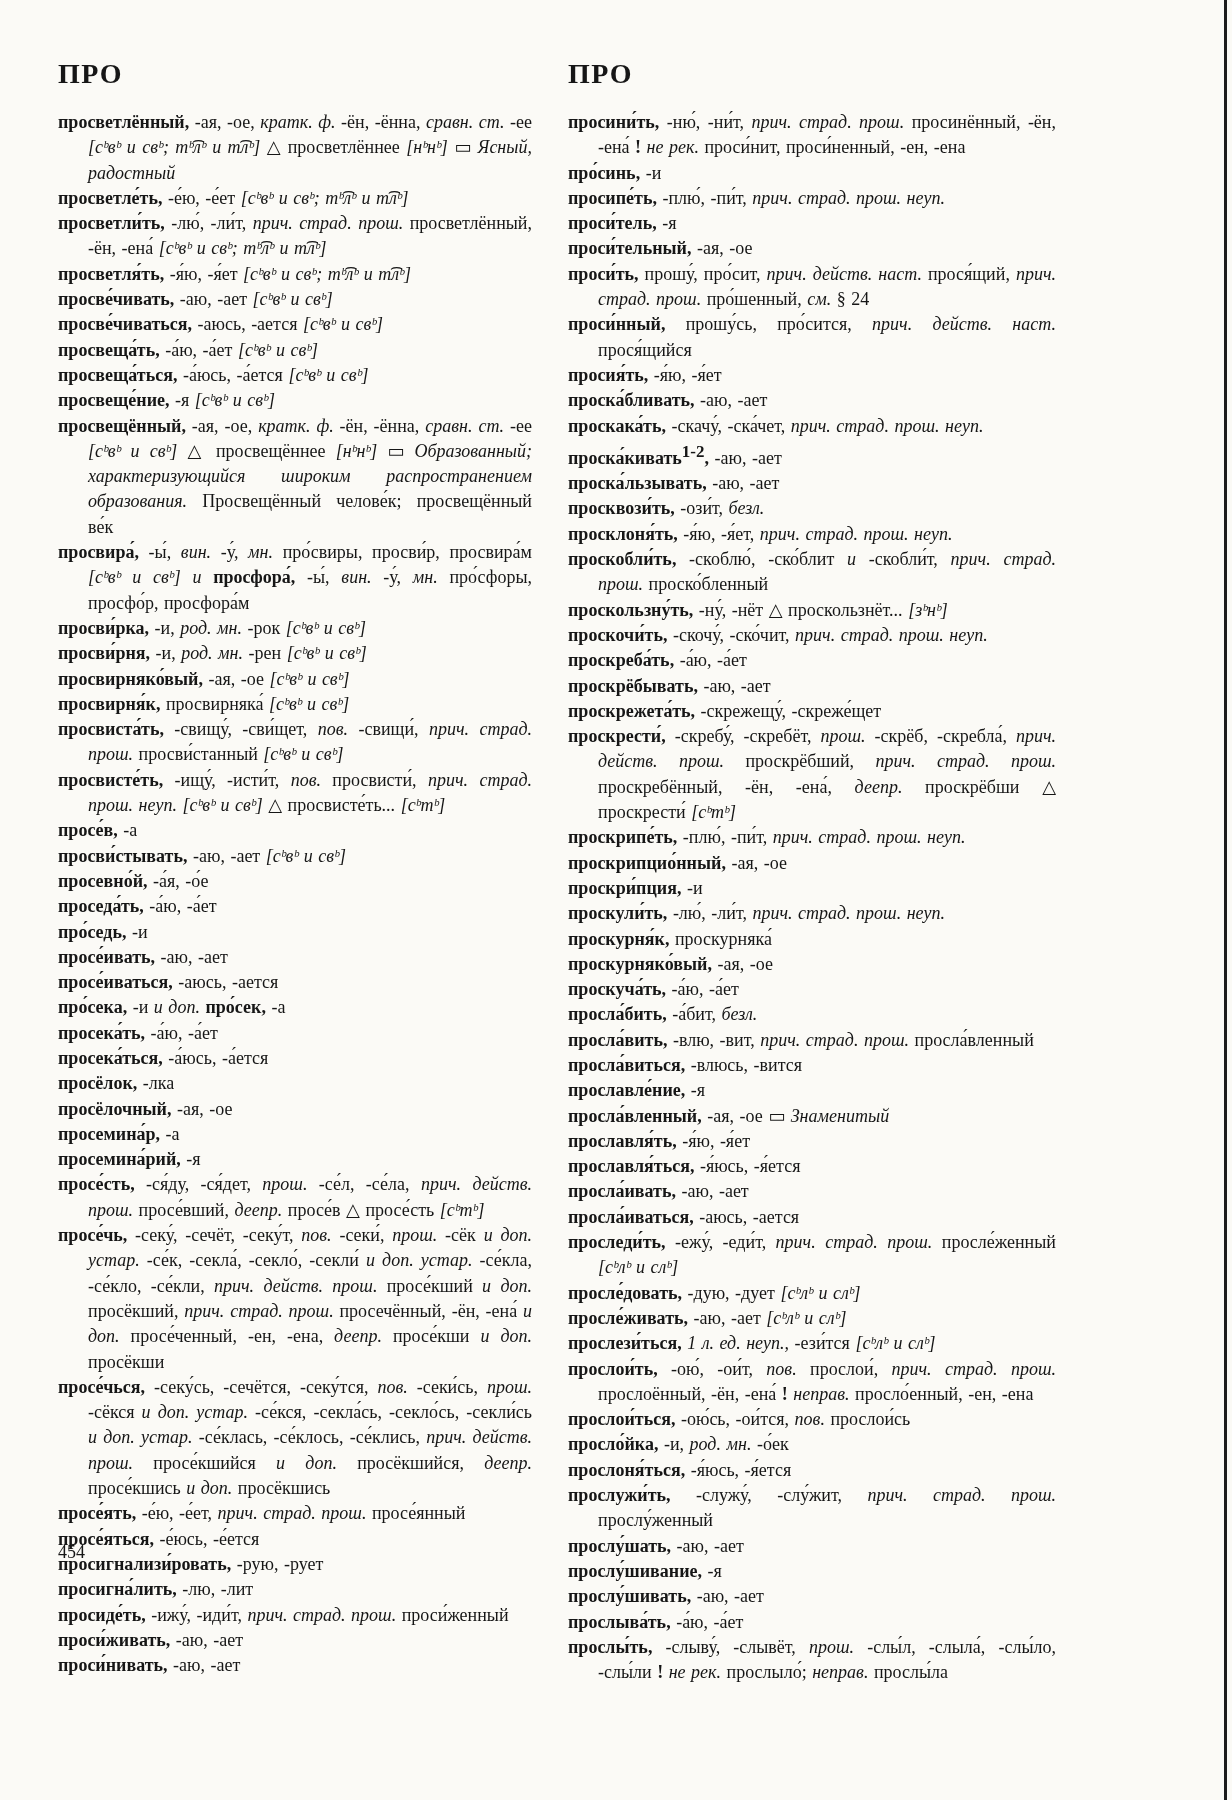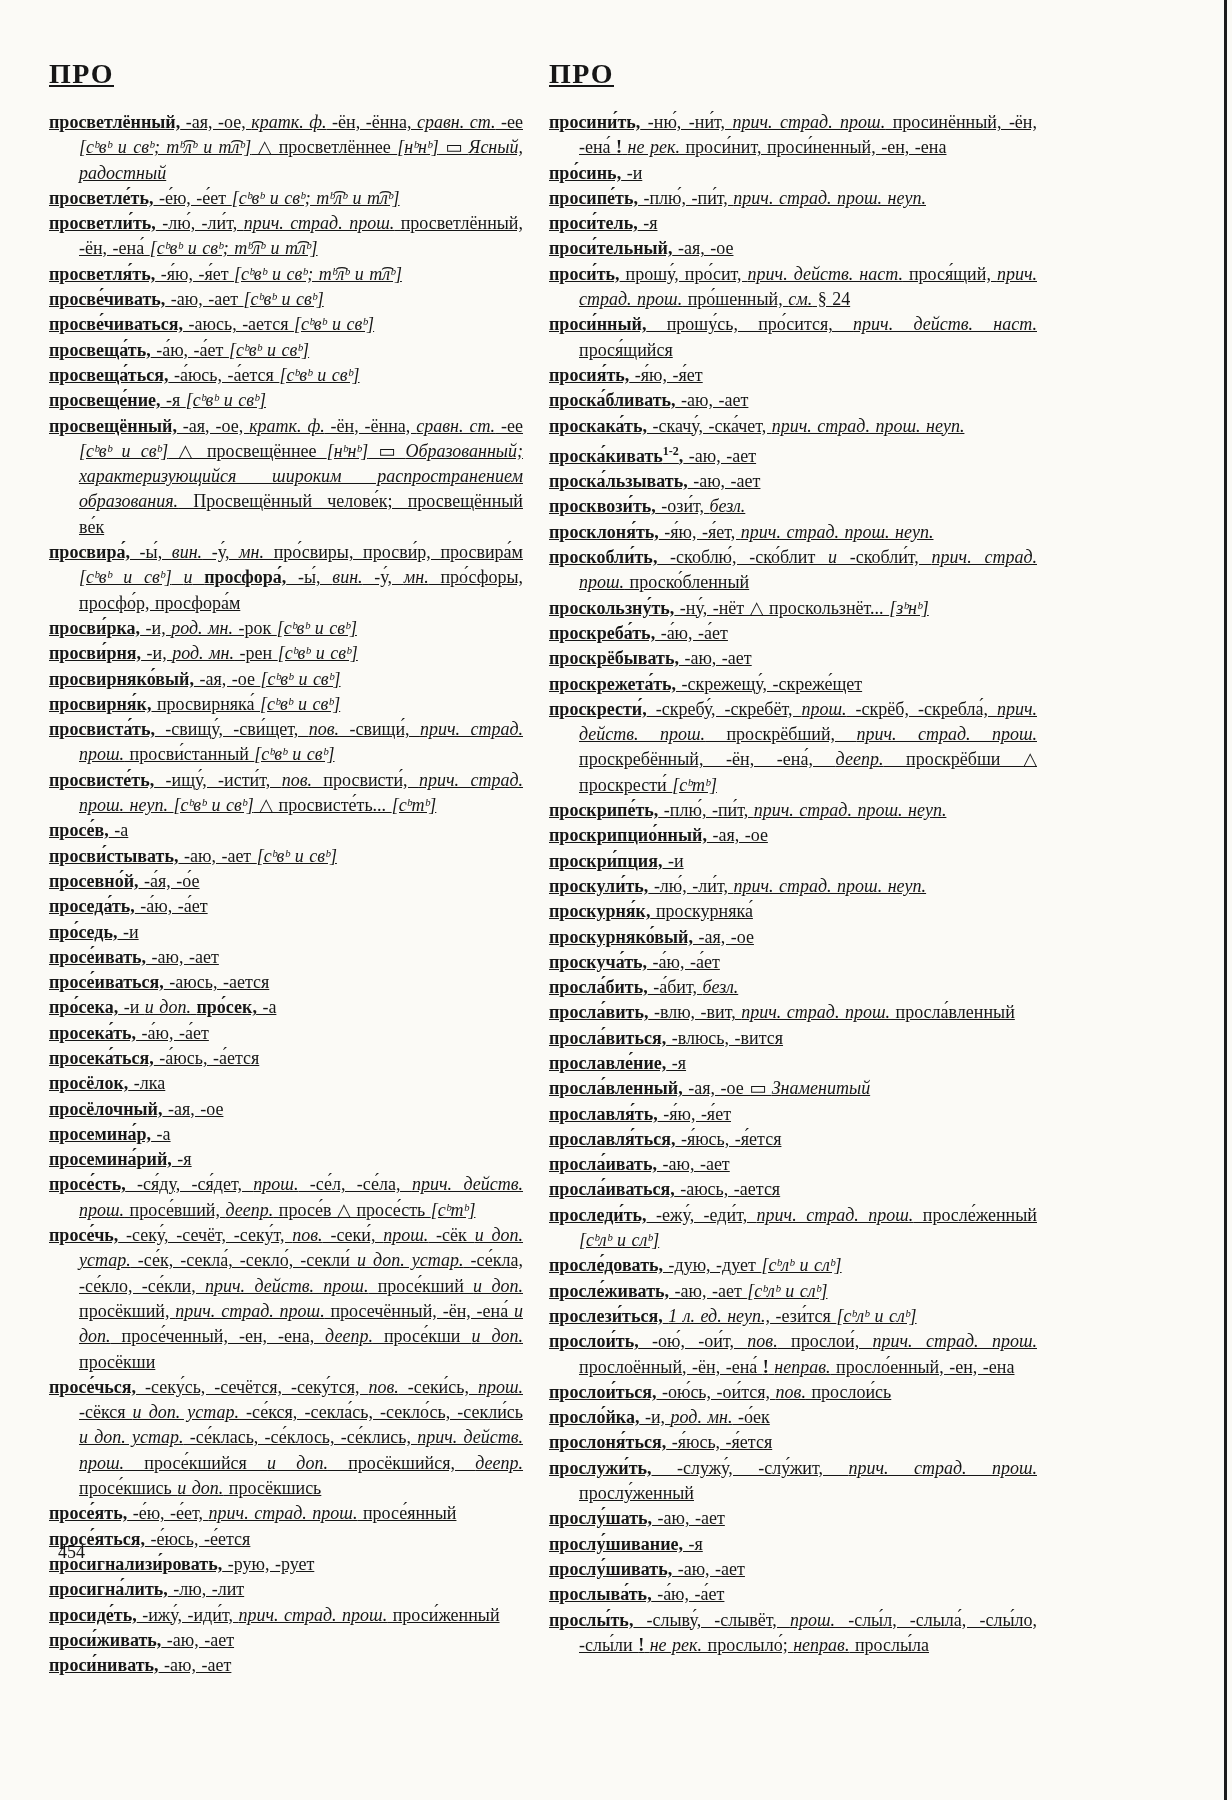--- a/index.html
+++ b/index.html
@@ -13,24 +13,23 @@
     overflow:hidden;
   }
   .scan-edge{
     position:absolute;
     right:5px;top:0;
     width:3px;height:1800px;
     background:#1c1c1c;
   }
   .columns{
     position:absolute;
-    left:49px;top:58px;
+    left:58px;top:58px;
     display:flex;
-    gap:26px;
-    text-decoration:underline;
+    gap:36px;
   }
   .col{width:474px;}
   .col.right{width:488px;}
   .running-head{
     font-weight:700;
     font-size:28px;
     letter-spacing:1.5px;
     margin:0 0 20px 0;
   }
   .entries p{
@@ -38,21 +37,21 @@
     font-size:18px;
     line-height:25.3px;
     text-align:justify;
     padding-left:30px;
     text-indent:-30px;
     word-spacing:1px;
   }
   .s-b{font-weight:700;}
   .s-i{font-style:italic;}
   .s-n{font-style:normal;}
-  .s-sup{font-weight:700;font-size:12px;vertical-align:super;}
+  .s-sup{font-weight:700;font-size:17px;vertical-align:super;}
   .page-number{
     position:absolute;
     left:58px;top:1542px;
     font-size:18px;
   }
 </style>
 </head>
 <body>
 
 <div class="page">
@@ -120,20 +119,21 @@
           <p><span class="s-b">проси́нный,</span><span class="s-n"> прошу́сь, про́сится, </span><span class="s-i">прич. действ. наст.</span><span class="s-n"> прося́щийся</span></p>
           <p><span class="s-b">просия́ть,</span><span class="s-n"> -я́ю, -я́ет</span></p>
           <p><span class="s-b">проска́бливать,</span><span class="s-n"> -аю, -ает</span></p>
           <p><span class="s-b">проскака́ть,</span><span class="s-n"> -скачу́, -ска́чет, </span><span class="s-i">прич. страд. прош. неуп.</span></p>
           <p><span class="s-b">проска́кивать</span><span class="s-sup">1-2</span><span class="s-b">,</span><span class="s-n"> -аю, -ает</span></p>
           <p><span class="s-b">проска́льзывать,</span><span class="s-n"> -аю, -ает</span></p>
           <p><span class="s-b">просквози́ть,</span><span class="s-n"> -ози́т, </span><span class="s-i">безл.</span></p>
           <p><span class="s-b">просклоня́ть,</span><span class="s-n"> -я́ю, -я́ет, </span><span class="s-i">прич. страд. прош. неуп.</span></p>
           <p><span class="s-b">проскобли́ть,</span><span class="s-n"> -скоблю́, -ско́блит </span><span class="s-i">и</span><span class="s-n"> -скобли́т, </span><span class="s-i">прич. страд. прош.</span><span class="s-n"> проско́бленный</span></p>
           <p><span class="s-b">проскользну́ть,</span><span class="s-n"> -ну́, -нёт △ проскользнёт... </span><span class="s-i">[зᵇнᵇ]</span></p>
+          <p><span class="s-b">проскочи́ть,</span><span class="s-n"> -скочу́, -ско́чит, </span><span class="s-i">прич. страд. прош. неуп.</span></p>
           <p><span class="s-b">проскреба́ть,</span><span class="s-n"> -а́ю, -а́ет</span></p>
           <p><span class="s-b">проскрёбывать,</span><span class="s-n"> -аю, -ает</span></p>
           <p><span class="s-b">проскрежета́ть,</span><span class="s-n"> -скрежещу́, -скреже́щет</span></p>
           <p><span class="s-b">проскрести́,</span><span class="s-n"> -скребу́, -скребёт, </span><span class="s-i">прош.</span><span class="s-n"> -скрёб, -скребла́, </span><span class="s-i">прич. действ. прош.</span><span class="s-n"> проскрёбший, </span><span class="s-i">прич. страд. прош.</span><span class="s-n"> проскребённый, -ён, -ена́, </span><span class="s-i">деепр.</span><span class="s-n"> проскрёбши △ проскрести́ </span><span class="s-i">[сᵇтᵇ]</span></p>
           <p><span class="s-b">проскрипе́ть,</span><span class="s-n"> -плю́, -пи́т, </span><span class="s-i">прич. страд. прош. неуп.</span></p>
           <p><span class="s-b">проскрипцио́нный,</span><span class="s-n"> -ая, -ое</span></p>
           <p><span class="s-b">проскри́пция,</span><span class="s-n"> -и</span></p>
           <p><span class="s-b">проскули́ть,</span><span class="s-n"> -лю́, -ли́т, </span><span class="s-i">прич. страд. прош. неуп.</span></p>
           <p><span class="s-b">проскурня́к,</span><span class="s-n"> проскурняка́</span></p>
           <p><span class="s-b">проскурняко́вый,</span><span class="s-n"> -ая, -ое</span></p>

